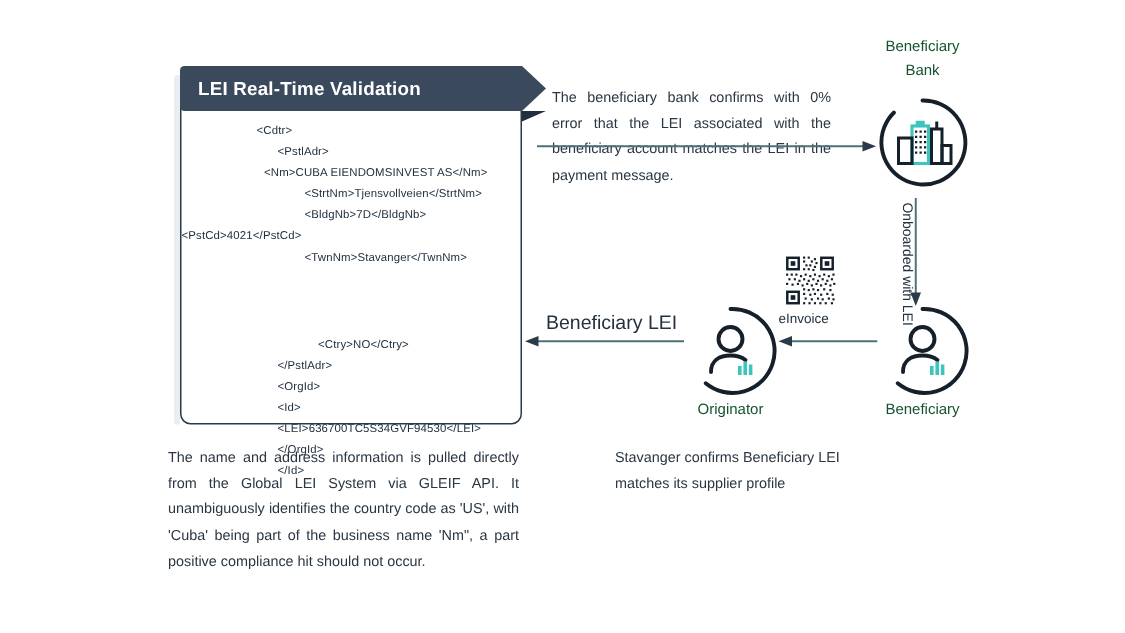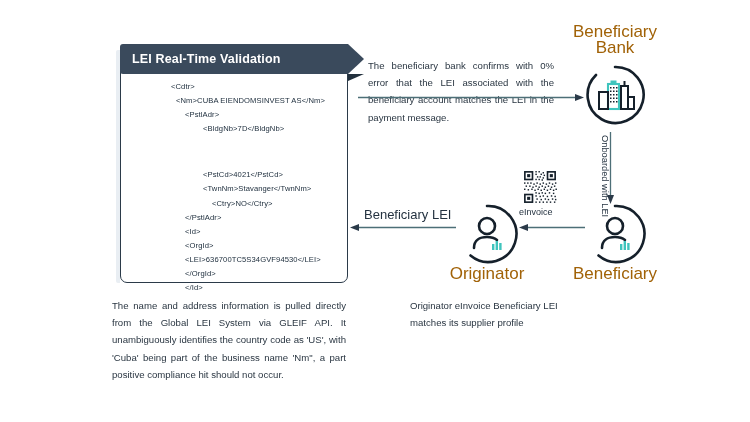--- a/index.html
+++ b/index.html
@@ -110,22 +110,22 @@
     left: 410px;
     top: 297px;
     width: 166px;
     text-align: left;
     line-height: 17px;
   }
 
   
   .node-label {
     position: absolute;
-    font-size: 17px;
-    color: #a16207;
+    font-size: 10px;
+    color: #14532d;
     text-align: center;
     line-height: 15.5px;
   }
   #beneficiary-bank-label { left: 556px; top: 24px; width: 118px; }
   #beneficiary-label      { left: 556px; top: 266px; width: 118px; }
   #originator-label       { left: 428px; top: 266px; width: 118px; }
 
   .arrow-label {
     position: absolute;
     font-size: 13px;
@@ -174,40 +174,41 @@
 </head>
 <body>
 
 <div id="lei-panel">
   <div id="lei-panel-accent"></div>
   <div id="lei-panel-body"></div>
   <div id="lei-panel-header-shadow"></div>
   <div id="lei-panel-header">LEI Real-Time Validation</div>
   <div id="xml-code">
       <div class="xml-line" style="padding-left: 10px; margin-left: 40px;">&lt;Cdtr&gt;</div>
+      <div class="xml-line" style="padding-left: 64px;">&lt;PstlAdr&gt;</div>
       <div class="xml-line" style="padding-left: 55px;">&lt;Nm&gt;CUBA EIENDOMSINVEST AS&lt;/Nm&gt;</div>
-      <div class="xml-line" style="padding-left: 64px;">&lt;PstlAdr&gt;</div>
+      <div class="xml-line" style="padding-left: 82px;">&lt;StrtNm&gt;Tjensvollveien&lt;/StrtNm&gt;</div>
       <div class="xml-line" style="padding-left: 82px;">&lt;BldgNb&gt;7D&lt;/BldgNb&gt;</div>
-      <div class="xml-line" style="padding-left: 82px; margin-top: 32px;">&lt;PstCd&gt;4021&lt;/PstCd&gt;</div>
+      <div class="xml-line" style="">&lt;PstCd&gt;4021&lt;/PstCd&gt;</div>
       <div class="xml-line" style="padding-left: 82px;">&lt;TwnNm&gt;Stavanger&lt;/TwnNm&gt;</div>
-      <div class="xml-line" style="padding-left: 91px;">&lt;Ctry&gt;NO&lt;/Ctry&gt;</div>
+      <div class="xml-line" style="padding-left: 91px; margin-top: 44px;">&lt;Ctry&gt;NO&lt;/Ctry&gt;</div>
       <div class="xml-line" style="padding-left: 64px;">&lt;/PstlAdr&gt;</div>
+      <div class="xml-line" style="padding-left: 64px;">&lt;OrgId&gt;</div>
       <div class="xml-line" style="padding-left: 64px;">&lt;Id&gt;</div>
-      <div class="xml-line" style="padding-left: 64px;">&lt;OrgId&gt;</div>
       <div class="xml-line" style="padding-left: 64px;">&lt;LEI&gt;636700TC5S34GVF94530&lt;/LEI&gt;</div>
       <div class="xml-line" style="padding-left: 64px;">&lt;/OrgId&gt;</div>
       <div class="xml-line" style="padding-left: 64px;">&lt;/Id&gt;</div>
     </div>
 </div>
 
 <div class="para" id="bank-confirm-text">The beneficiary bank confirms with 0% error that the LEI associated with the beneficiary account matches the LEI in the payment message.</div>
 
 <div class="para" id="gleif-note-text">The name and address information is pulled directly from the Global LEI System via GLEIF API. It unambiguously identifies the country code as 'US', with 'Cuba' being part of the business name 'Nm", a part positive compliance hit should not occur.</div>
 
-<div class="para" id="originator-note-text">Originator eInvoice Beneficiary LEI matches its supplier profile</div>
+<div class="para" id="originator-note-text">Stavanger confirms Beneficiary LEI matches its supplier profile</div>
 
 <svg class="connector" id="arrow-to-bank" viewBox="0 0 226 9">
   <line x1="0" y1="4.5" x2="218" y2="4.5" stroke="#4d6f77" stroke-width="1.3"></line>
   <polygon points="226,4.5 217,1 217,8" fill="#2b3a49"></polygon>
 </svg>
 
 <svg class="connector" id="arrow-bank-to-ben" viewBox="0 0 9 72">
   <line x1="4.5" y1="0" x2="4.5" y2="64" stroke="#4d6f77" stroke-width="1.3"></line>
   <polygon points="4.5,72 1,63 8,63" fill="#2b3a49"></polygon>
 </svg>

